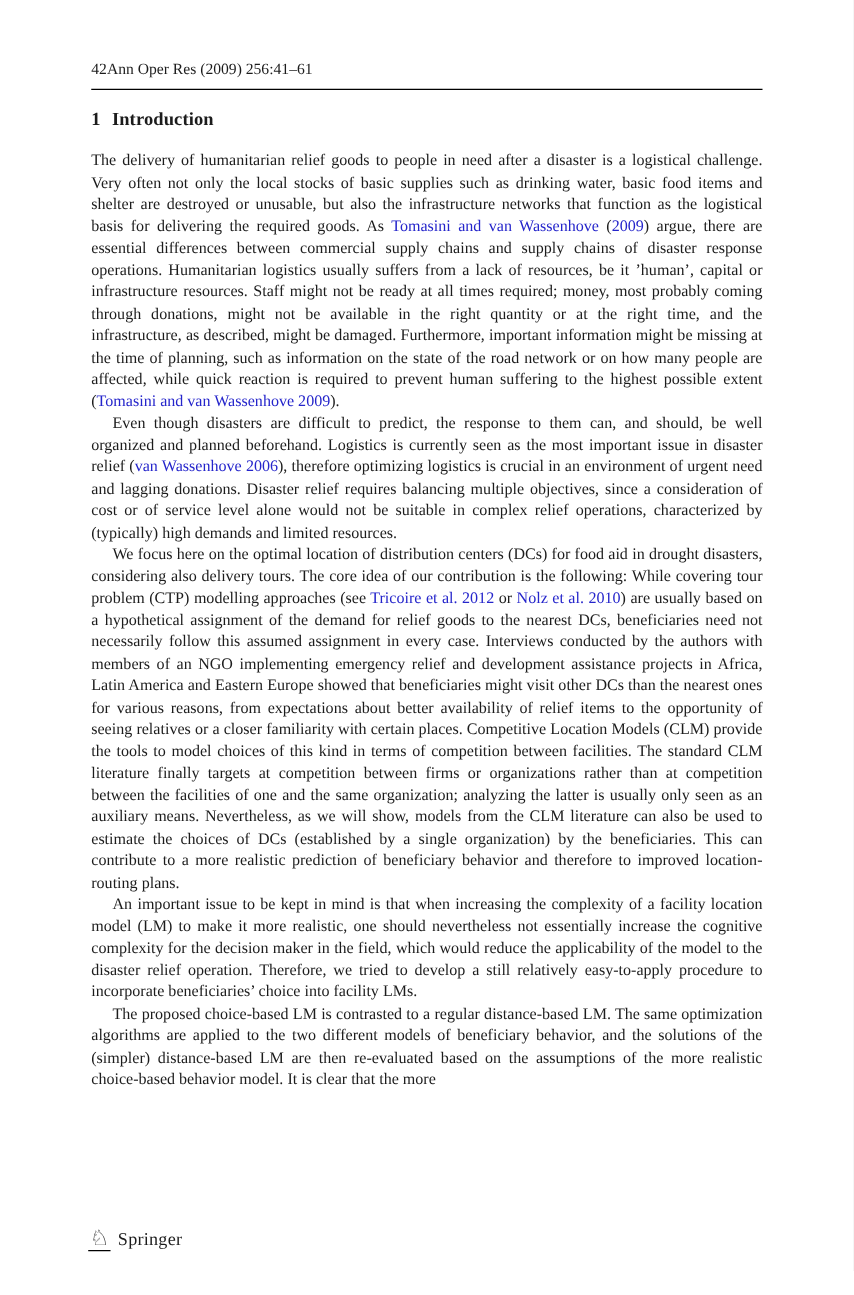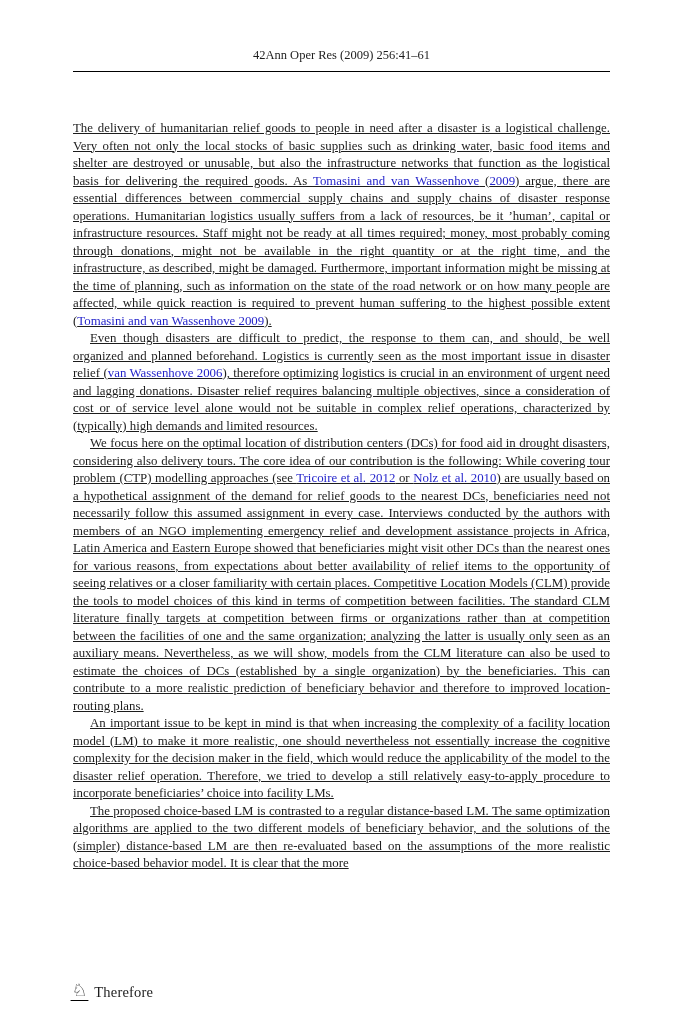--- a/index.html
+++ b/index.html
@@ -11,21 +11,21 @@
     margin: 0 auto;
     background: #ffffff;
     font-family: "Liberation Serif", serif;
     color: #1c1c1c;
     overflow: hidden;
   }
   .running-head {
     position: absolute;
     top: 48px; left: 73px; width: 537px;
     display: flex;
-    justify-content: center;
+    justify-content: flex-start;
     align-items: baseline;
     font-size: 12.5px;
   }
   .head-rule {
     position: absolute;
     top: 71px; left: 73px; width: 537px;
     border-top: 1.6px solid #000000;
   }
   .section-heading {
     position: absolute;
@@ -35,21 +35,21 @@
     letter-spacing: 0.1px;
   }
   .section-heading .sec-num { margin-right: 9px; }
   .article-body {
     position: absolute;
     top: 120px; left: 73px; width: 537px;
     font-size: 12.85px;
     line-height: 17.5px;
     text-align: justify;
   }
-  .para { margin: 0; text-decoration: underline; }
+  .para { margin: 0; }
   .para.indent { text-indent: 17px; }
   .cite { color: var(--link, #2525cb); cursor: pointer; }
   .footer {
     position: absolute;
     top: 982px; left: 71px;
     display: flex;
     align-items: flex-end;
     gap: 6px;
   }
   .springer-logo {
@@ -70,27 +70,30 @@
 
 <div class="page">
 
   <div class="running-head">
     <span>42</span>
     <span>Ann Oper Res (2009) 256:41–61</span>
   </div>
 
   <div class="head-rule"></div>
 
+  <h1 class="section-heading">
+    <span class="sec-num">1</span><span>Introduction</span>
+  </h1>
 
   <div class="article-body" id="article-body">
       <p class="para"><span>The delivery of humanitarian relief goods to people in need after a disaster is a logistical challenge. Very often not only the local stocks of basic supplies such as drinking water, basic food items and shelter are destroyed or unusable, but also the infrastructure networks that function as the logistical basis for delivering the required goods. As </span><span class="cite">Tomasini and van Wassenhove</span><span> (</span><span class="cite">2009</span><span>) argue, there are essential differences between commercial supply chains and supply chains of disaster response operations. Humanitarian logistics usually suffers from a lack of resources, be it ’human’, capital or infrastructure resources. Staff might not be ready at all times required; money, most probably coming through donations, might not be available in the right quantity or at the right time, and the infrastructure, as described, might be damaged. Furthermore, important information might be missing at the time of planning, such as information on the state of the road network or on how many people are affected, while quick reaction is required to prevent human suffering to the highest possible extent (</span><span class="cite">Tomasini and van Wassenhove 2009</span><span>).</span></p>
       <p class="para indent"><span>Even though disasters are difficult to predict, the response to them can, and should, be well organized and planned beforehand. Logistics is currently seen as the most important issue in disaster relief (</span><span class="cite">van Wassenhove 2006</span><span>), therefore optimizing logistics is crucial in an environment of urgent need and lagging donations. Disaster relief requires balancing multiple objectives, since a consideration of cost or of service level alone would not be suitable in complex relief operations, characterized by (typically) high demands and limited resources.</span></p>
       <p class="para indent"><span>We focus here on the optimal location of distribution centers (DCs) for food aid in drought disasters, considering also delivery tours. The core idea of our contribution is the following: While covering tour problem (CTP) modelling approaches (see </span><span class="cite">Tricoire et al. 2012</span><span> or </span><span class="cite">Nolz et al. 2010</span><span>) are usually based on a hypothetical assignment of the demand for relief goods to the nearest DCs, beneficiaries need not necessarily follow this assumed assignment in every case. Interviews conducted by the authors with members of an NGO implementing emergency relief and development assistance projects in Africa, Latin America and Eastern Europe showed that beneficiaries might visit other DCs than the nearest ones for various reasons, from expectations about better availability of relief items to the opportunity of seeing relatives or a closer familiarity with certain places. Competitive Location Models (CLM) provide the tools to model choices of this kind in terms of competition between facilities. The standard CLM literature finally targets at competition between firms or organizations rather than at competition between the facilities of one and the same organization; analyzing the latter is usually only seen as an auxiliary means. Nevertheless, as we will show, models from the CLM literature can also be used to estimate the choices of DCs (established by a single organization) by the beneficiaries. This can contribute to a more realistic prediction of beneficiary behavior and therefore to improved location-routing plans.</span></p>
       <p class="para indent"><span>An important issue to be kept in mind is that when increasing the complexity of a facility location model (LM) to make it more realistic, one should nevertheless not essentially increase the cognitive complexity for the decision maker in the field, which would reduce the applicability of the model to the disaster relief operation. Therefore, we tried to develop a still relatively easy-to-apply procedure to incorporate beneficiaries’ choice into facility LMs.</span></p>
       <p class="para indent"><span>The proposed choice-based LM is contrasted to a regular distance-based LM. The same optimization algorithms are applied to the two different models of beneficiary behavior, and the solutions of the (simpler) distance-based LM are then re-evaluated based on the assumptions of the more realistic choice-based behavior model. It is clear that the more</span></p>
     </div>
 
   <div class="footer">
     <span class="springer-logo">♘</span>
-    <span class="springer-word">Therefore</span>
+    <span class="springer-word">Springer</span>
   </div>
 
 </div>
 
 </body></html>

